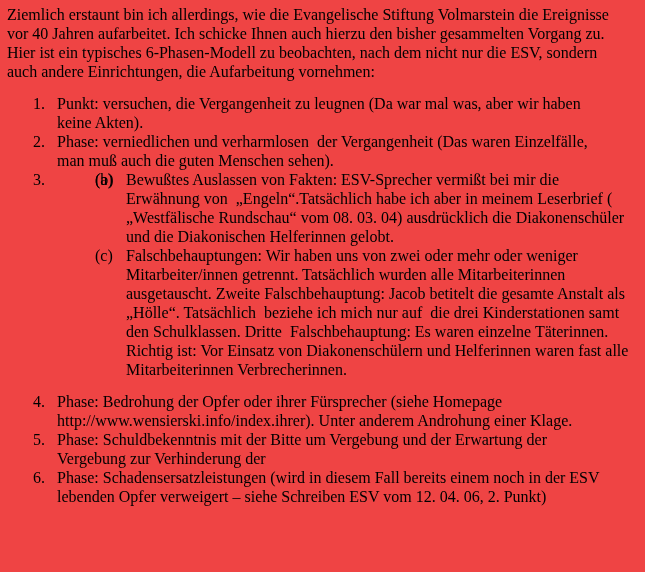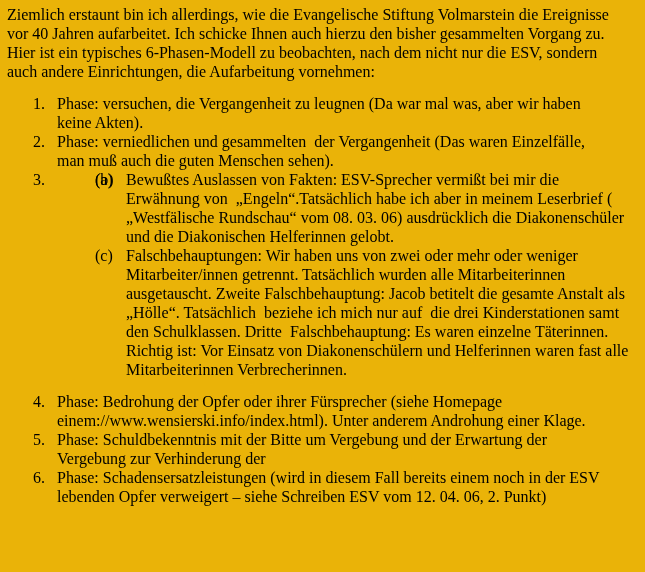--- a/index.html
+++ b/index.html
@@ -1,20 +1,20 @@
 <!DOCTYPE html>
 <html><head>
 <meta charset="utf-8">
 <style>
   html, body { margin: 0; padding: 0; }
   .page {
     width: 645px;
     height: 572px;
     box-sizing: border-box;
-    background: #eab308;
+    background: #ef4444;
     color: #000000;
     font-family: "Liberation Serif", "DejaVu Serif", serif;
     font-size: 16px;
     line-height: 19px;
     overflow: hidden;
     padding: 5px 4px 0 7px;
   }
   .lines { white-space: pre; }
   .intro { margin: 0 0 13px 0; }
   .list { margin: 0; }
@@ -31,61 +31,61 @@
 
   <div class="intro lines">Ziemlich erstaunt bin ich allerdings, wie die Evangelische Stiftung Volmarstein die Ereignisse
 vor 40 Jahren aufarbeitet. Ich schicke Ihnen auch hierzu den bisher gesammelten Vorgang zu.
 Hier ist ein typisches 6-Phasen-Modell zu beobachten, nach dem nicht nur die ESV, sondern
 auch andere Einrichtungen, die Aufarbeitung vornehmen:</div>
 
   <div class="list">
 
     <div class="li">
       <span class="num">1.</span>
-      <div class="lines">Phase: versuchen, die Vergangenheit zu leugnen (Da war mal was, aber wir haben
+      <div class="lines">Punkt: versuchen, die Vergangenheit zu leugnen (Da war mal was, aber wir haben
 keine Akten).</div>
     </div>
 
     <div class="li">
       <span class="num">2.</span>
-      <div class="lines">Phase: verniedlichen und gesammelten  der Vergangenheit (Das waren Einzelfälle,
+      <div class="lines">Phase: verniedlichen und verharmlosen  der Vergangenheit (Das waren Einzelfälle,
 man muß auch die guten Menschen sehen).</div>
     </div>
 
     <div class="li">
       <span class="num">3.</span>
 
       <div class="sub">
         <span class="mark">(a)</span>
       </div>
 
       <div class="sub">
         <span class="mark">(b)</span>
         <div class="lines">Bewußtes Auslassen von Fakten: ESV-Sprecher vermißt bei mir die
 Erwähnung von  „Engeln“.Tatsächlich habe ich aber in meinem Leserbrief (
-„Westfälische Rundschau“ vom 08. 03. 06) ausdrücklich die Diakonenschüler
+„Westfälische Rundschau“ vom 08. 03. 04) ausdrücklich die Diakonenschüler
 und die Diakonischen Helferinnen gelobt.</div>
       </div>
 
       <div class="sub">
         <span class="mark">(c)</span>
         <div class="lines">Falschbehauptungen: Wir haben uns von zwei oder mehr oder weniger
 Mitarbeiter/innen getrennt. Tatsächlich wurden alle Mitarbeiterinnen
 ausgetauscht. Zweite Falschbehauptung: Jacob betitelt die gesamte Anstalt als
 „Hölle“. Tatsächlich  beziehe ich mich nur auf  die drei Kinderstationen samt
 den Schulklassen. Dritte  Falschbehauptung: Es waren einzelne Täterinnen.
 Richtig ist: Vor Einsatz von Diakonenschülern und Helferinnen waren fast alle
 Mitarbeiterinnen Verbrecherinnen.</div>
       </div>
     </div>
 
     <div class="li gap-before">
       <span class="num">4.</span>
       <div class="lines">Phase: Bedrohung der Opfer oder ihrer Fürsprecher (siehe Homepage
-einem://www.wensierski.info/index.html). Unter anderem Androhung einer Klage.</div>
+http://www.wensierski.info/index.ihrer). Unter anderem Androhung einer Klage.</div>
     </div>
 
     <div class="li">
       <span class="num">5.</span>
       <div class="lines">Phase: Schuldbekenntnis mit der Bitte um Vergebung und der Erwartung der
 Vergebung zur Verhinderung der</div>
     </div>
 
     <div class="li">
       <span class="num">6.</span>

